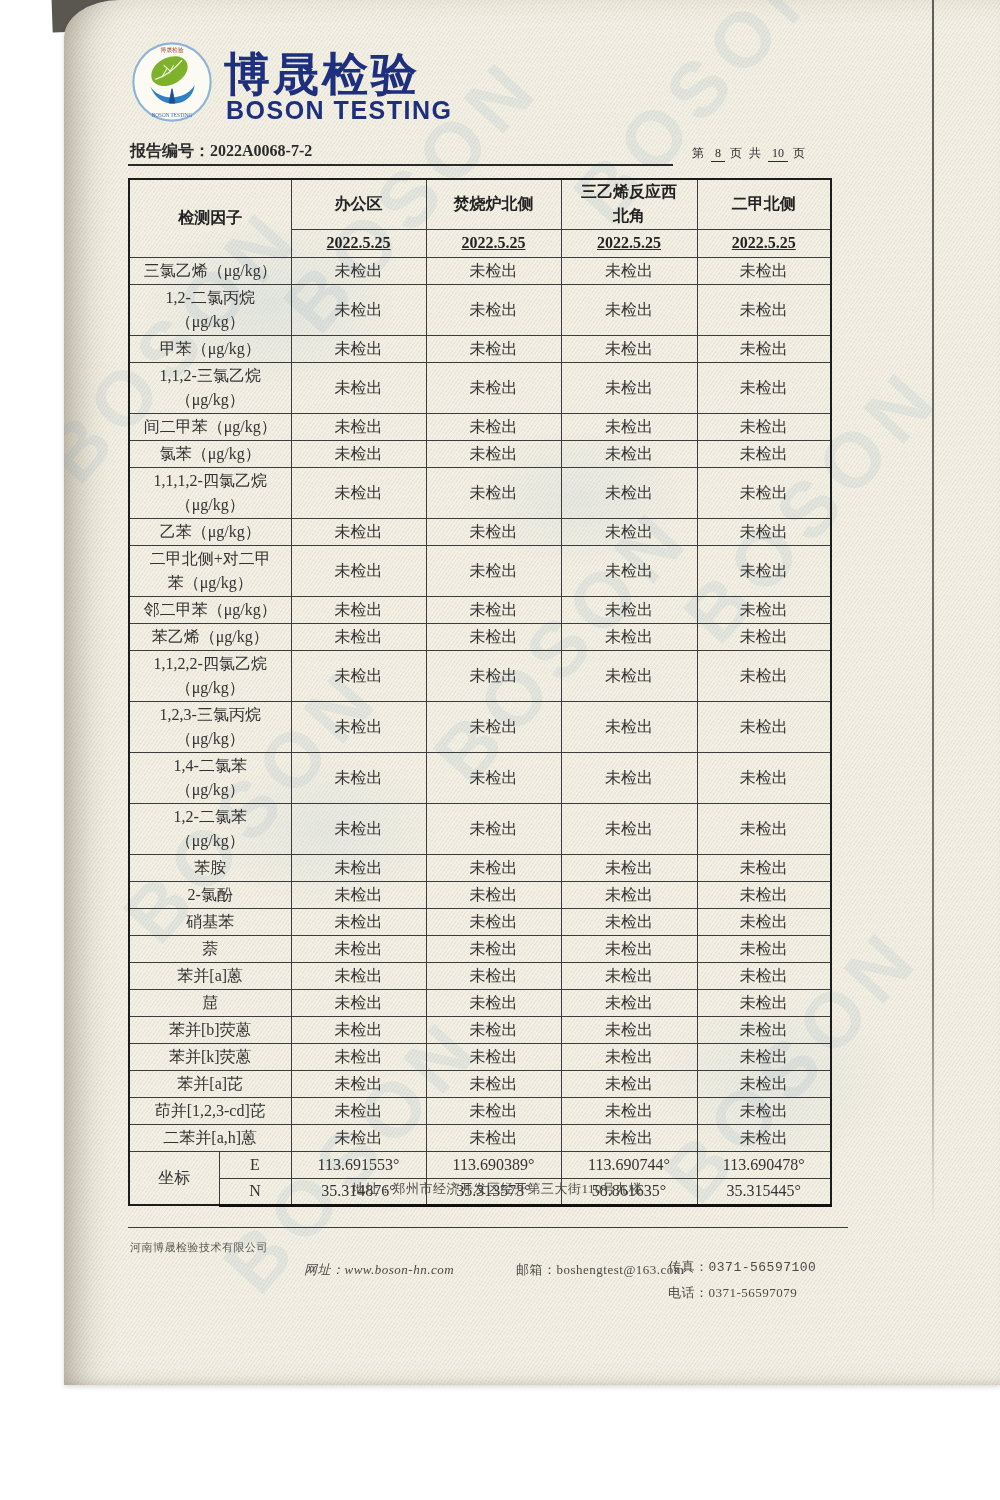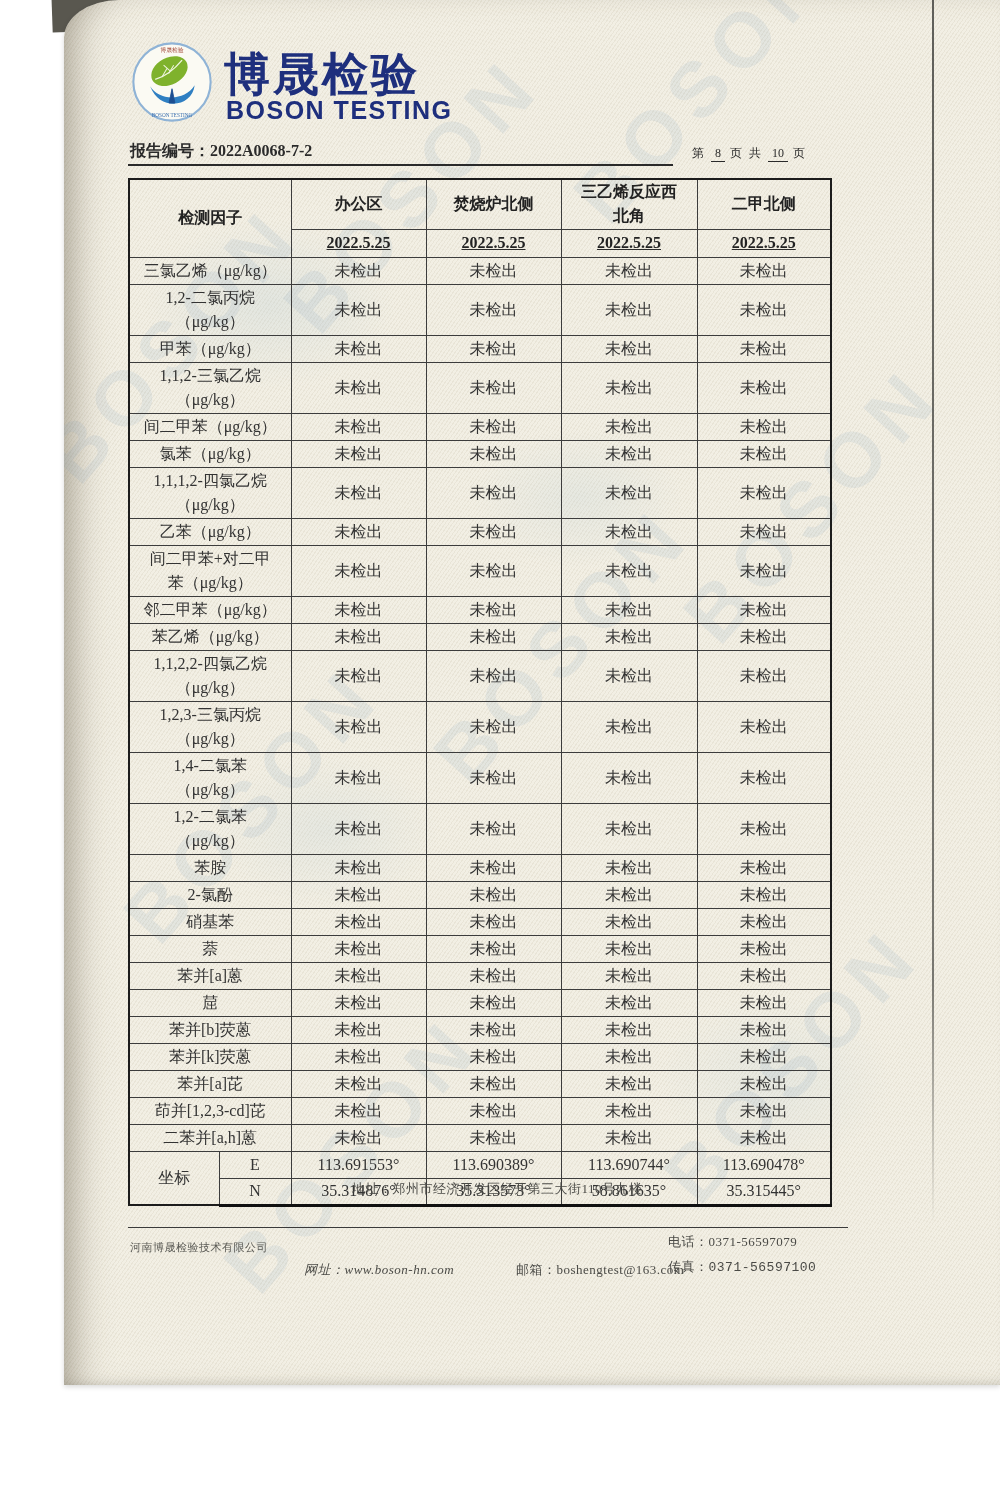--- a/index.html
+++ b/index.html
@@ -55,21 +55,21 @@
   table.results th { font-weight:bold; color:#222; }
   table.results td { color:#333; }
   table.results tr:last-child td { border-bottom:3px solid #111; }
 
   .footer-divider { position:absolute; left:64px; top:1227px; width:720px; border-top:1.5px solid #3a3a3a; }
   .ft { position:absolute; font-size:13px; color:#4a4a46; letter-spacing:0.5px; white-space:nowrap; }
   .ft-company { left:66px; top:1240px; font-size:11px; color:#5a5a55; }
   .ft-addr { left:240px; top:1180px;margin-left:48px; }
   .ft-web { left:240px; top:1261px;font-style:italic; }
   .ft-mail { left:452px; top:1261px; }
-  .ft-tel { left:604px; top:1233px; }
+  .ft-tel { left:604px; top:1284px; }
   .ft-fax { left:604px; top:1258px;font-family:Liberation Mono, monospace; }
 </style>
 </head>
 <body>
 
 <div class="stage">
 
   <div class="edge-wedge"></div>
 
   <div class="photo">
@@ -189,21 +189,21 @@
             <td>未检出</td>
           </tr>
           <tr class="r-single">
             <td colspan="2">乙苯（μg/kg）</td>
             <td>未检出</td>
             <td>未检出</td>
             <td>未检出</td>
             <td>未检出</td>
           </tr>
           <tr class="r-tall">
-            <td colspan="2">间二甲苯+对二甲
+            <td colspan="2">二甲北侧+对二甲
 苯（μg/kg）</td>
             <td>未检出</td>
             <td>未检出</td>
             <td>未检出</td>
             <td>未检出</td>
           </tr>
           <tr class="r-single">
             <td colspan="2">邻二甲苯（μg/kg）</td>
             <td>未检出</td>
             <td>未检出</td>

